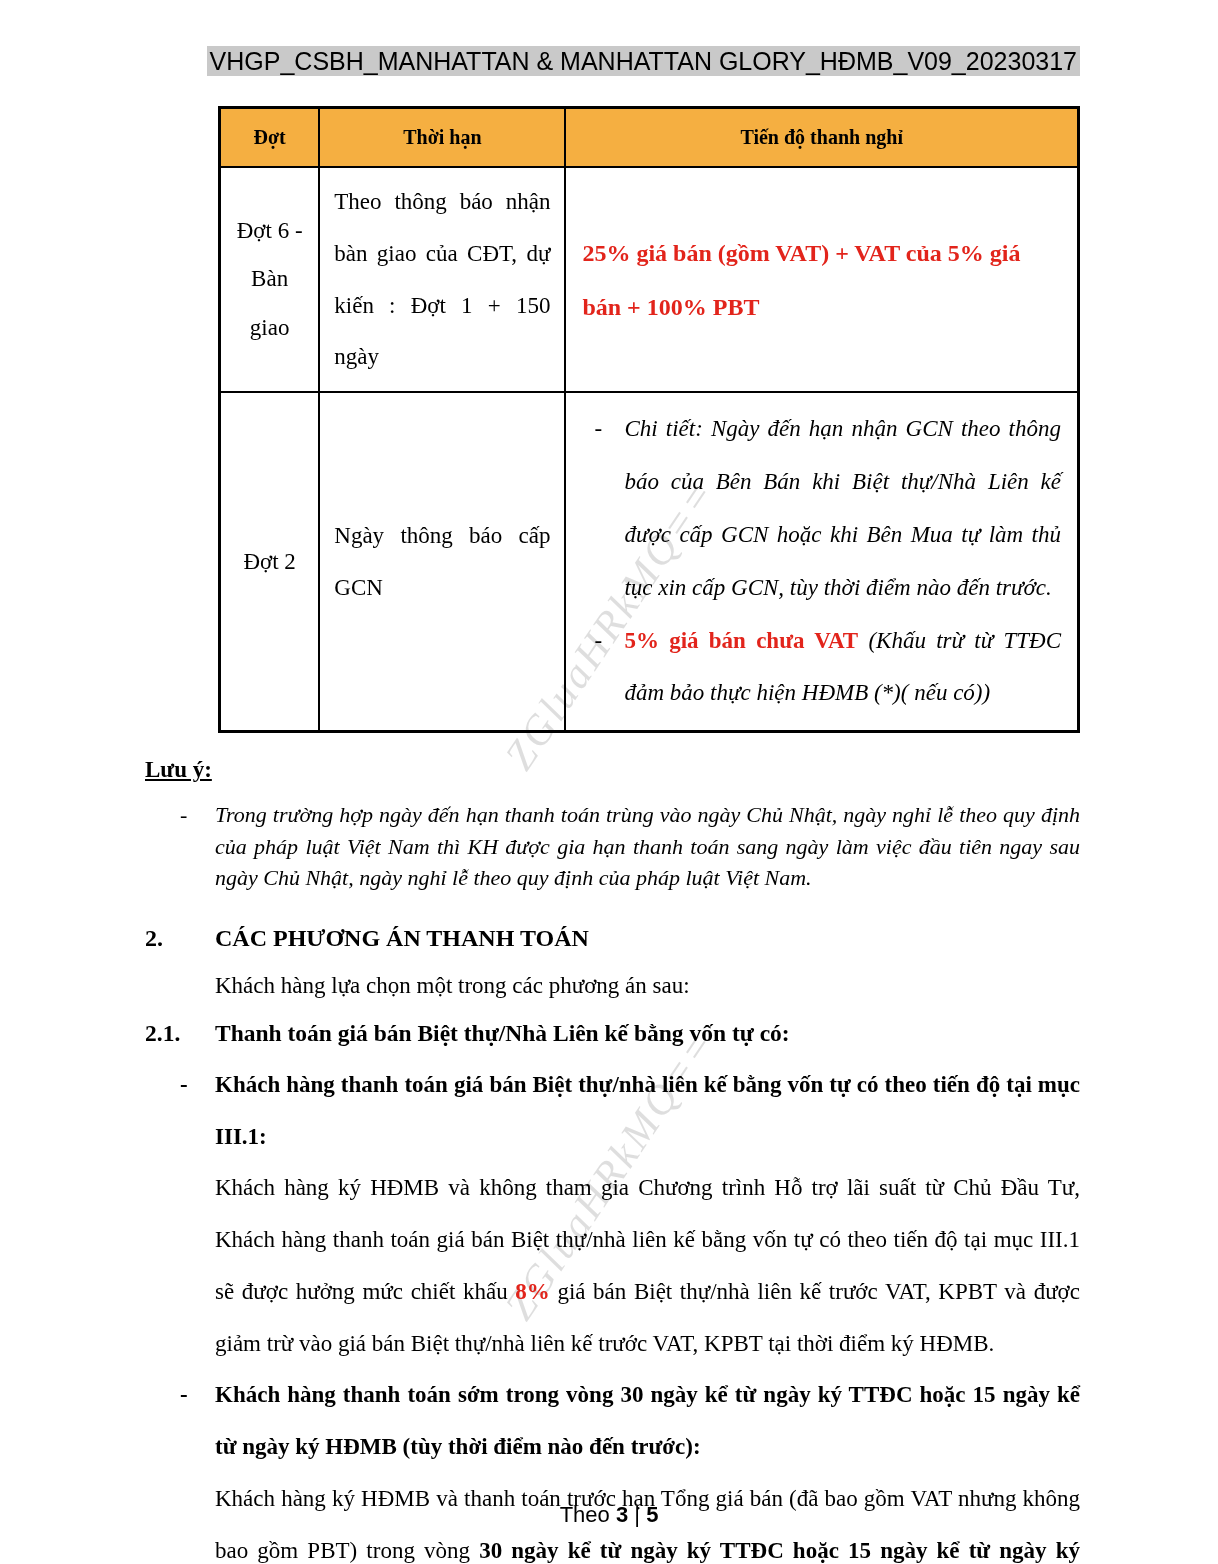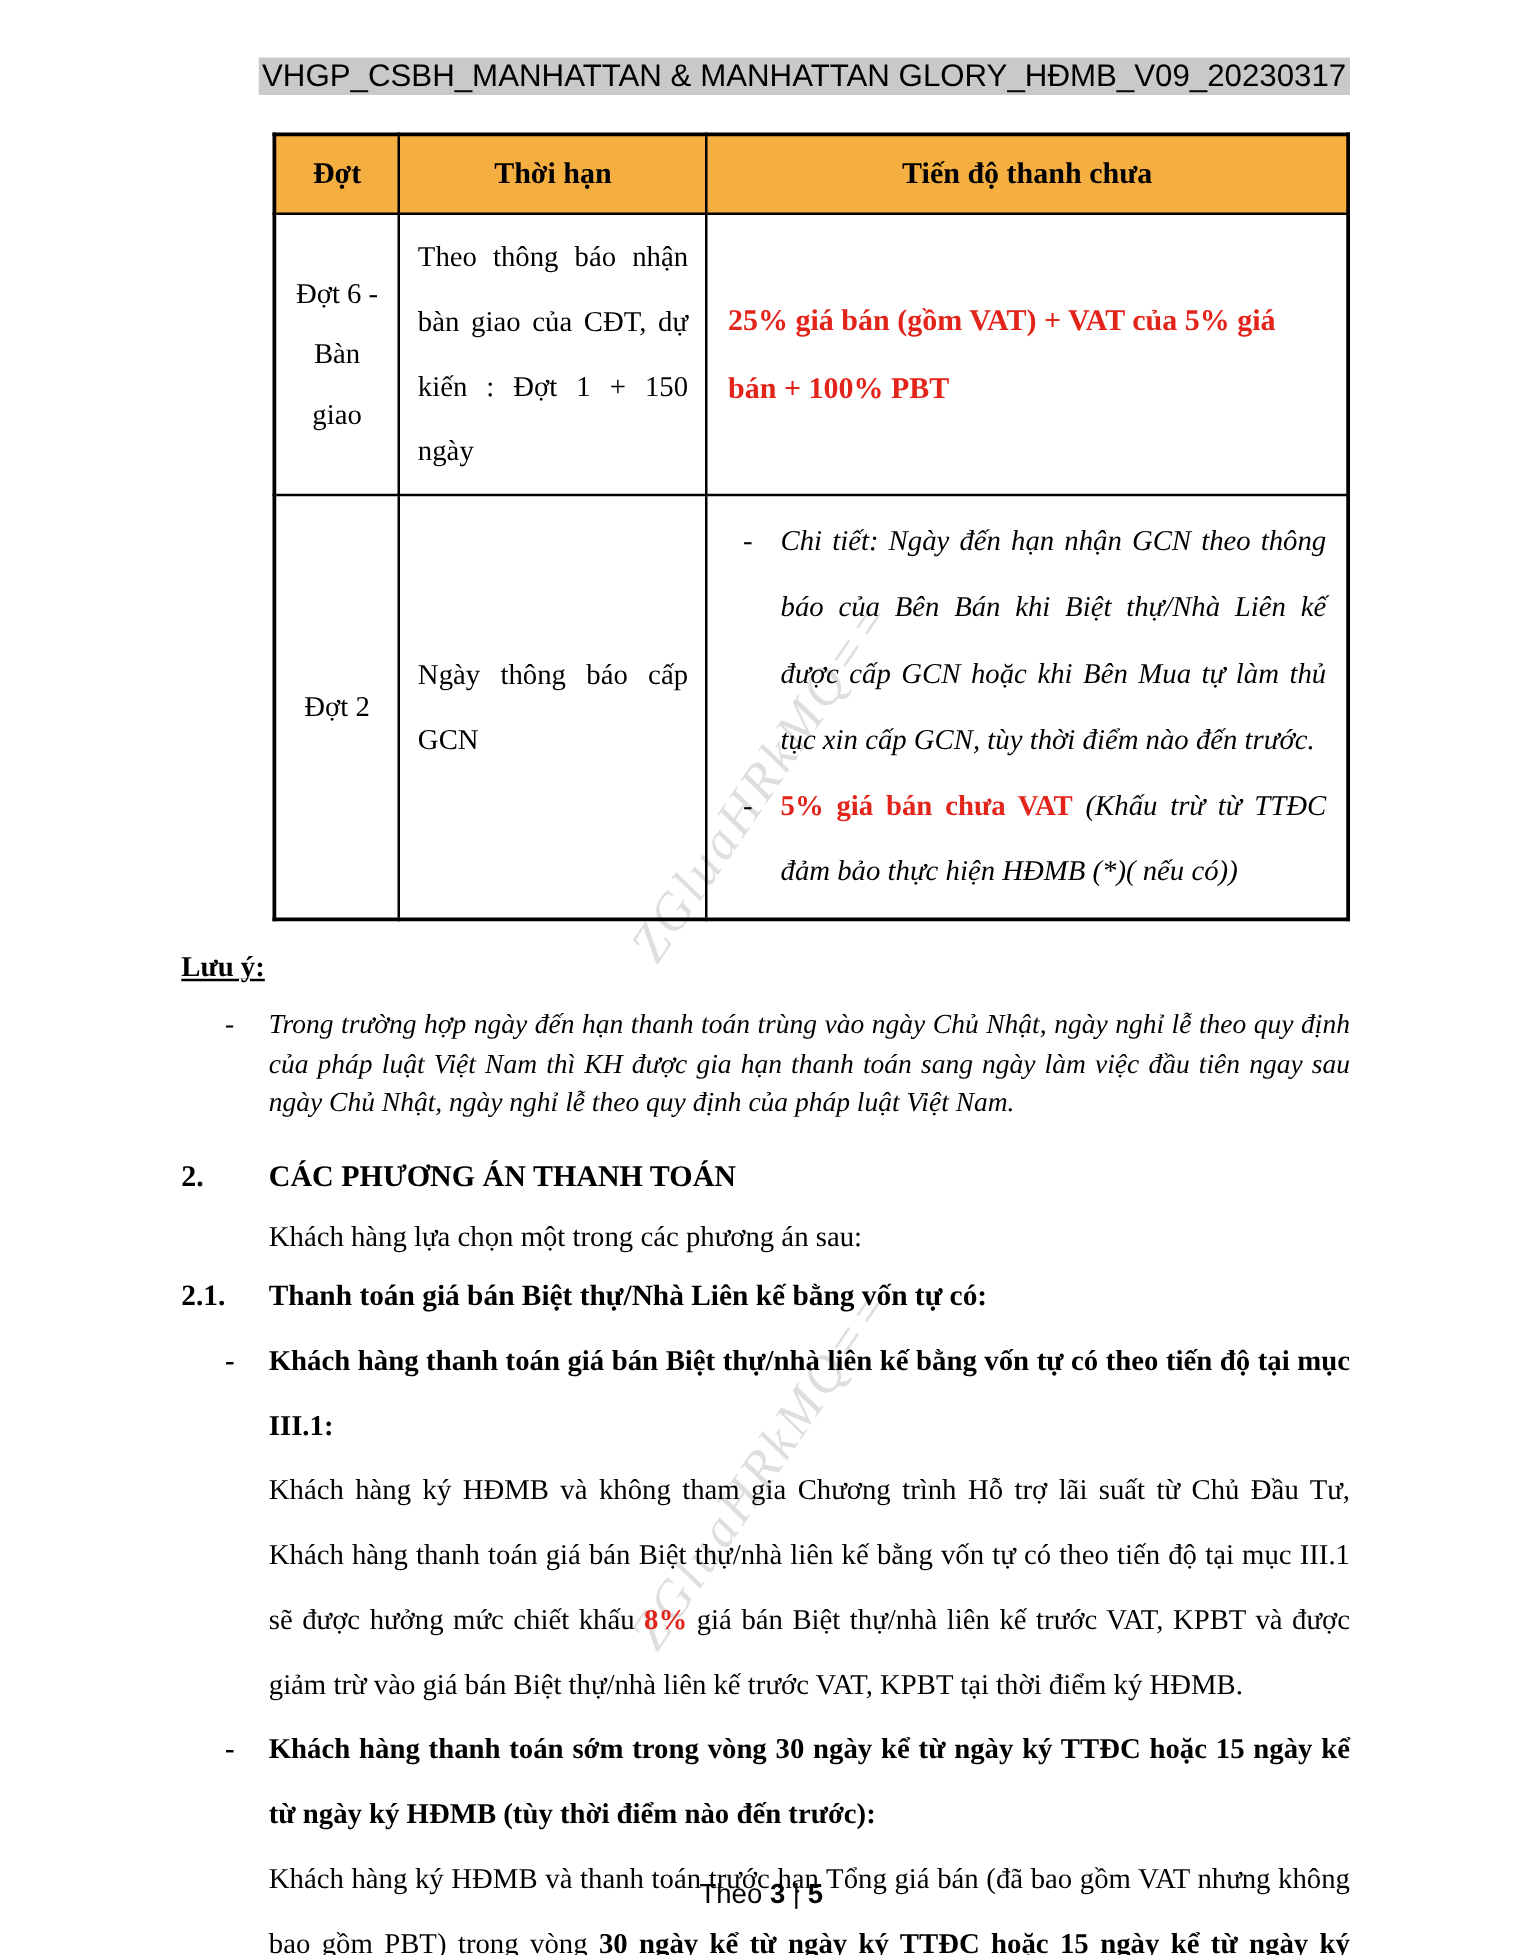--- a/index.html
+++ b/index.html
@@ -57,21 +57,21 @@
   table.schedule th, table.schedule td{
     border:2px solid #000;
     vertical-align:middle;
     font-size:23px;
   }
   table.schedule th{
     background:var(--table-header-bg);
     font-weight:700;
     text-align:center;
     padding:17px 6px;
-    font-size:24px;
+    font-size:20px;
   }
   col.c1{width:100px;} col.c2{width:247px;} col.c3{width:515px;}
   td.phase{
     text-align:center;
     padding:8px 10px;
     line-height:2.1;
   }
   td.deadline{
     text-align:justify;
     padding:8px 14px;
@@ -192,21 +192,21 @@
     <table class="schedule">
       <colgroup>
           <col class="c1">
           <col class="c2">
           <col class="c3">
         </colgroup>
       <thead>
         <tr>
           <th>Đợt</th>
           <th>Thời hạn</th>
-          <th>Tiến độ thanh chưa</th>
+          <th>Tiến độ thanh nghỉ</th>
         </tr>
       </thead>
       <tbody>
         <tr>
           <td class="phase">Đợt 6 - Bàn giao</td>
           <td class="deadline">Theo thông báo nhận bàn giao của CĐT, dự kiến : Đợt 1 + 150 ngày</td>
           <td class="payment center"><span class="run-r">25% giá bán (gồm VAT) + VAT của 5% giá bán + 100% PBT</span></td>
         </tr>
         <tr>
           <td class="phase">Đợt 2</td>

